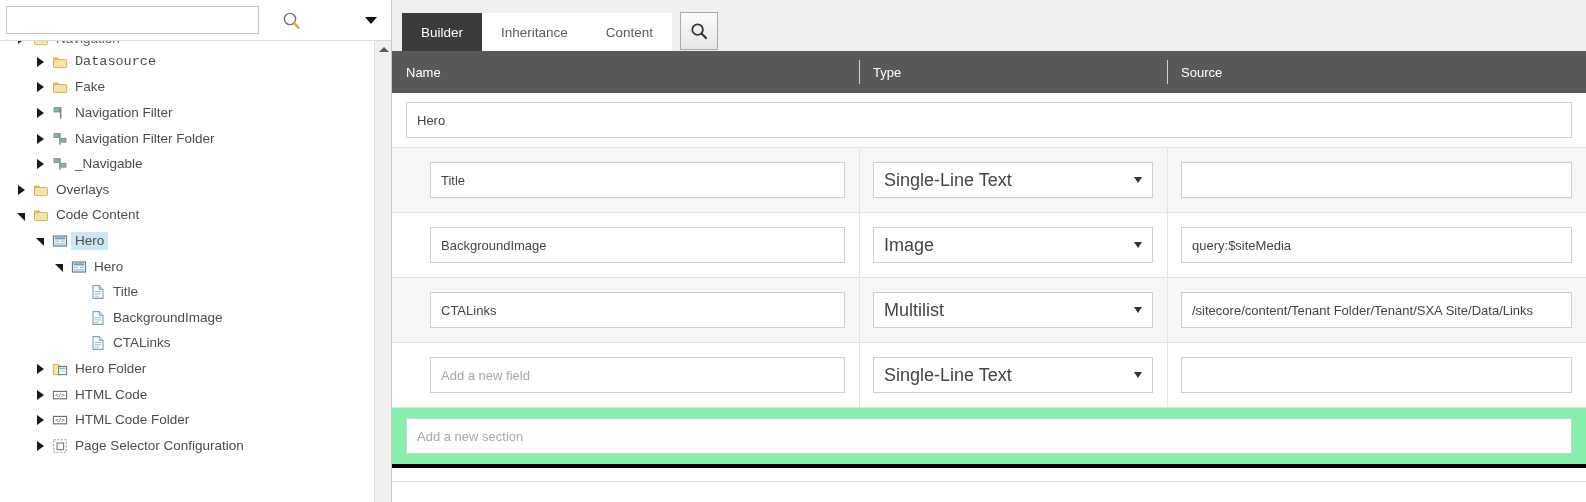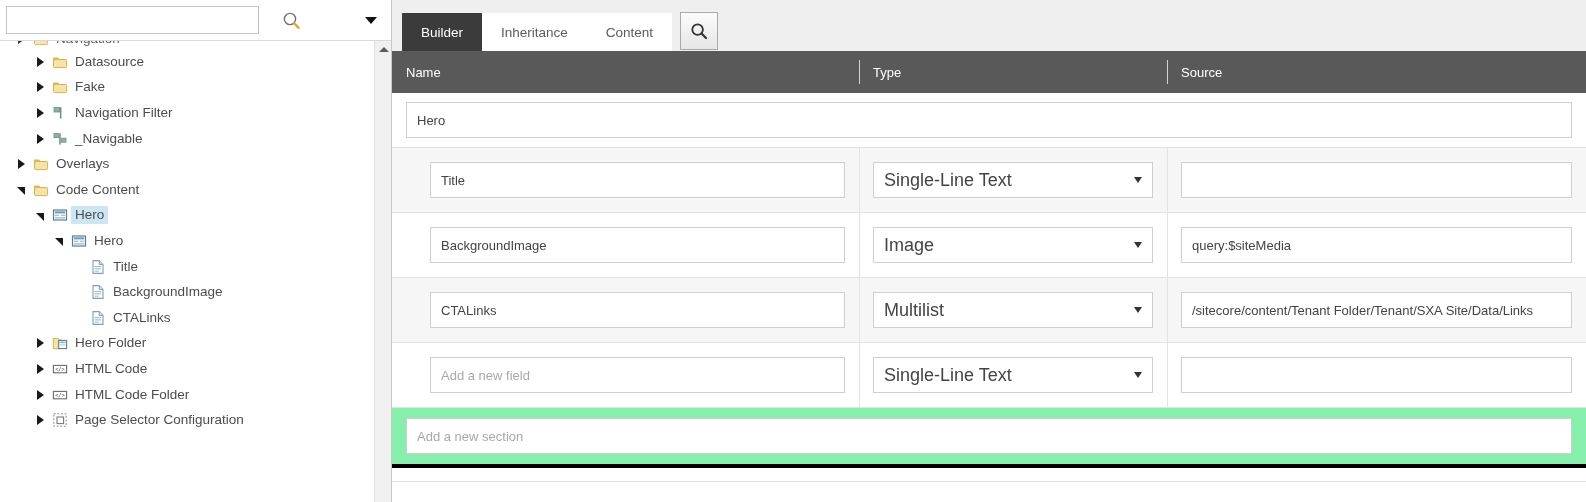--- a/index.html
+++ b/index.html
@@ -332,21 +332,21 @@
               <span class="arrow-right"></span>
             </span>
             <span class="ticon">
               <svg width="16" height="16" viewBox="0 0 16 16">
                 <path d="M1.5 4.2h4.6l1.2 1.3h6.4c.5 0 .9.4.9.9v6.3c0 .5-.4.9-.9.9H2.4c-.5 0-.9-.4-.9-.9V4.2z" fill="#f6e3a8" stroke="#d6b347" stroke-width="1"></path>
                 <path d="M1.5 4.2h4.6l1.2 1.3H2.6l-1.1 2.2V4.2z" fill="#e8c55a" stroke="#d6b347" stroke-width=".8"></path>
               </svg>
             </span>
             <span class="tlabel">Navigation</span>
           </div>
-          <div class="tnode" style="padding-left: 31px;">
+          <div class="tnode" style="padding-left: 31px; font-family: Liberation Mono, monospace;">
             <span class="tw">
               <span class="arrow-right"></span>
             </span>
             <span class="ticon">
               <svg width="16" height="16" viewBox="0 0 16 16">
                 <path d="M1.5 4.2h4.6l1.2 1.3h6.4c.5 0 .9.4.9.9v6.3c0 .5-.4.9-.9.9H2.4c-.5 0-.9-.4-.9-.9V4.2z" fill="#f6e3a8" stroke="#d6b347" stroke-width="1"></path>
                 <path d="M1.5 4.2h4.6l1.2 1.3H2.6l-1.1 2.2V4.2z" fill="#e8c55a" stroke="#d6b347" stroke-width=".8"></path>
               </svg>
             </span>
             <span class="tlabel">Datasource</span>
@@ -367,20 +367,33 @@
             <span class="tw">
               <span class="arrow-right"></span>
             </span>
             <span class="ticon">
               <svg width="16" height="16" viewBox="0 0 16 16">
                 <rect x="2" y="2.6" width="5.6" height="4.4" fill="#8fb0a8" stroke="#6d8e87" stroke-width=".8"></rect>
                 <rect x="7.9" y="2.2" width="1.5" height="11.4" fill="#6d8e87"></rect>
               </svg>
             </span>
             <span class="tlabel">Navigation Filter</span>
+          </div>
+          <div class="tnode" style="padding-left: 31px;">
+            <span class="tw">
+              <span class="arrow-right"></span>
+            </span>
+            <span class="ticon">
+              <svg width="16" height="16" viewBox="0 0 16 16">
+                <rect x="2" y="2.6" width="4.8" height="4" fill="#8fb0a8" stroke="#6d8e87" stroke-width=".8"></rect>
+                <rect x="7.2" y="2.2" width="1.5" height="11.4" fill="#6d8e87"></rect>
+                <rect x="9.2" y="7.2" width="4.8" height="4" fill="#8fb0a8" stroke="#6d8e87" stroke-width=".8"></rect>
+              </svg>
+            </span>
+            <span class="tlabel">Navigation Filter Folder</span>
           </div>
           <div class="tnode" style="padding-left: 31px;">
             <span class="tw">
               <span class="arrow-right"></span>
             </span>
             <span class="ticon">
               <svg width="16" height="16" viewBox="0 0 16 16">
                 <rect x="2" y="2.6" width="4.8" height="4" fill="#8fb0a8" stroke="#6d8e87" stroke-width=".8"></rect>
                 <rect x="7.2" y="2.2" width="1.5" height="11.4" fill="#6d8e87"></rect>
                 <rect x="9.2" y="7.2" width="4.8" height="4" fill="#8fb0a8" stroke="#6d8e87" stroke-width=".8"></rect>

